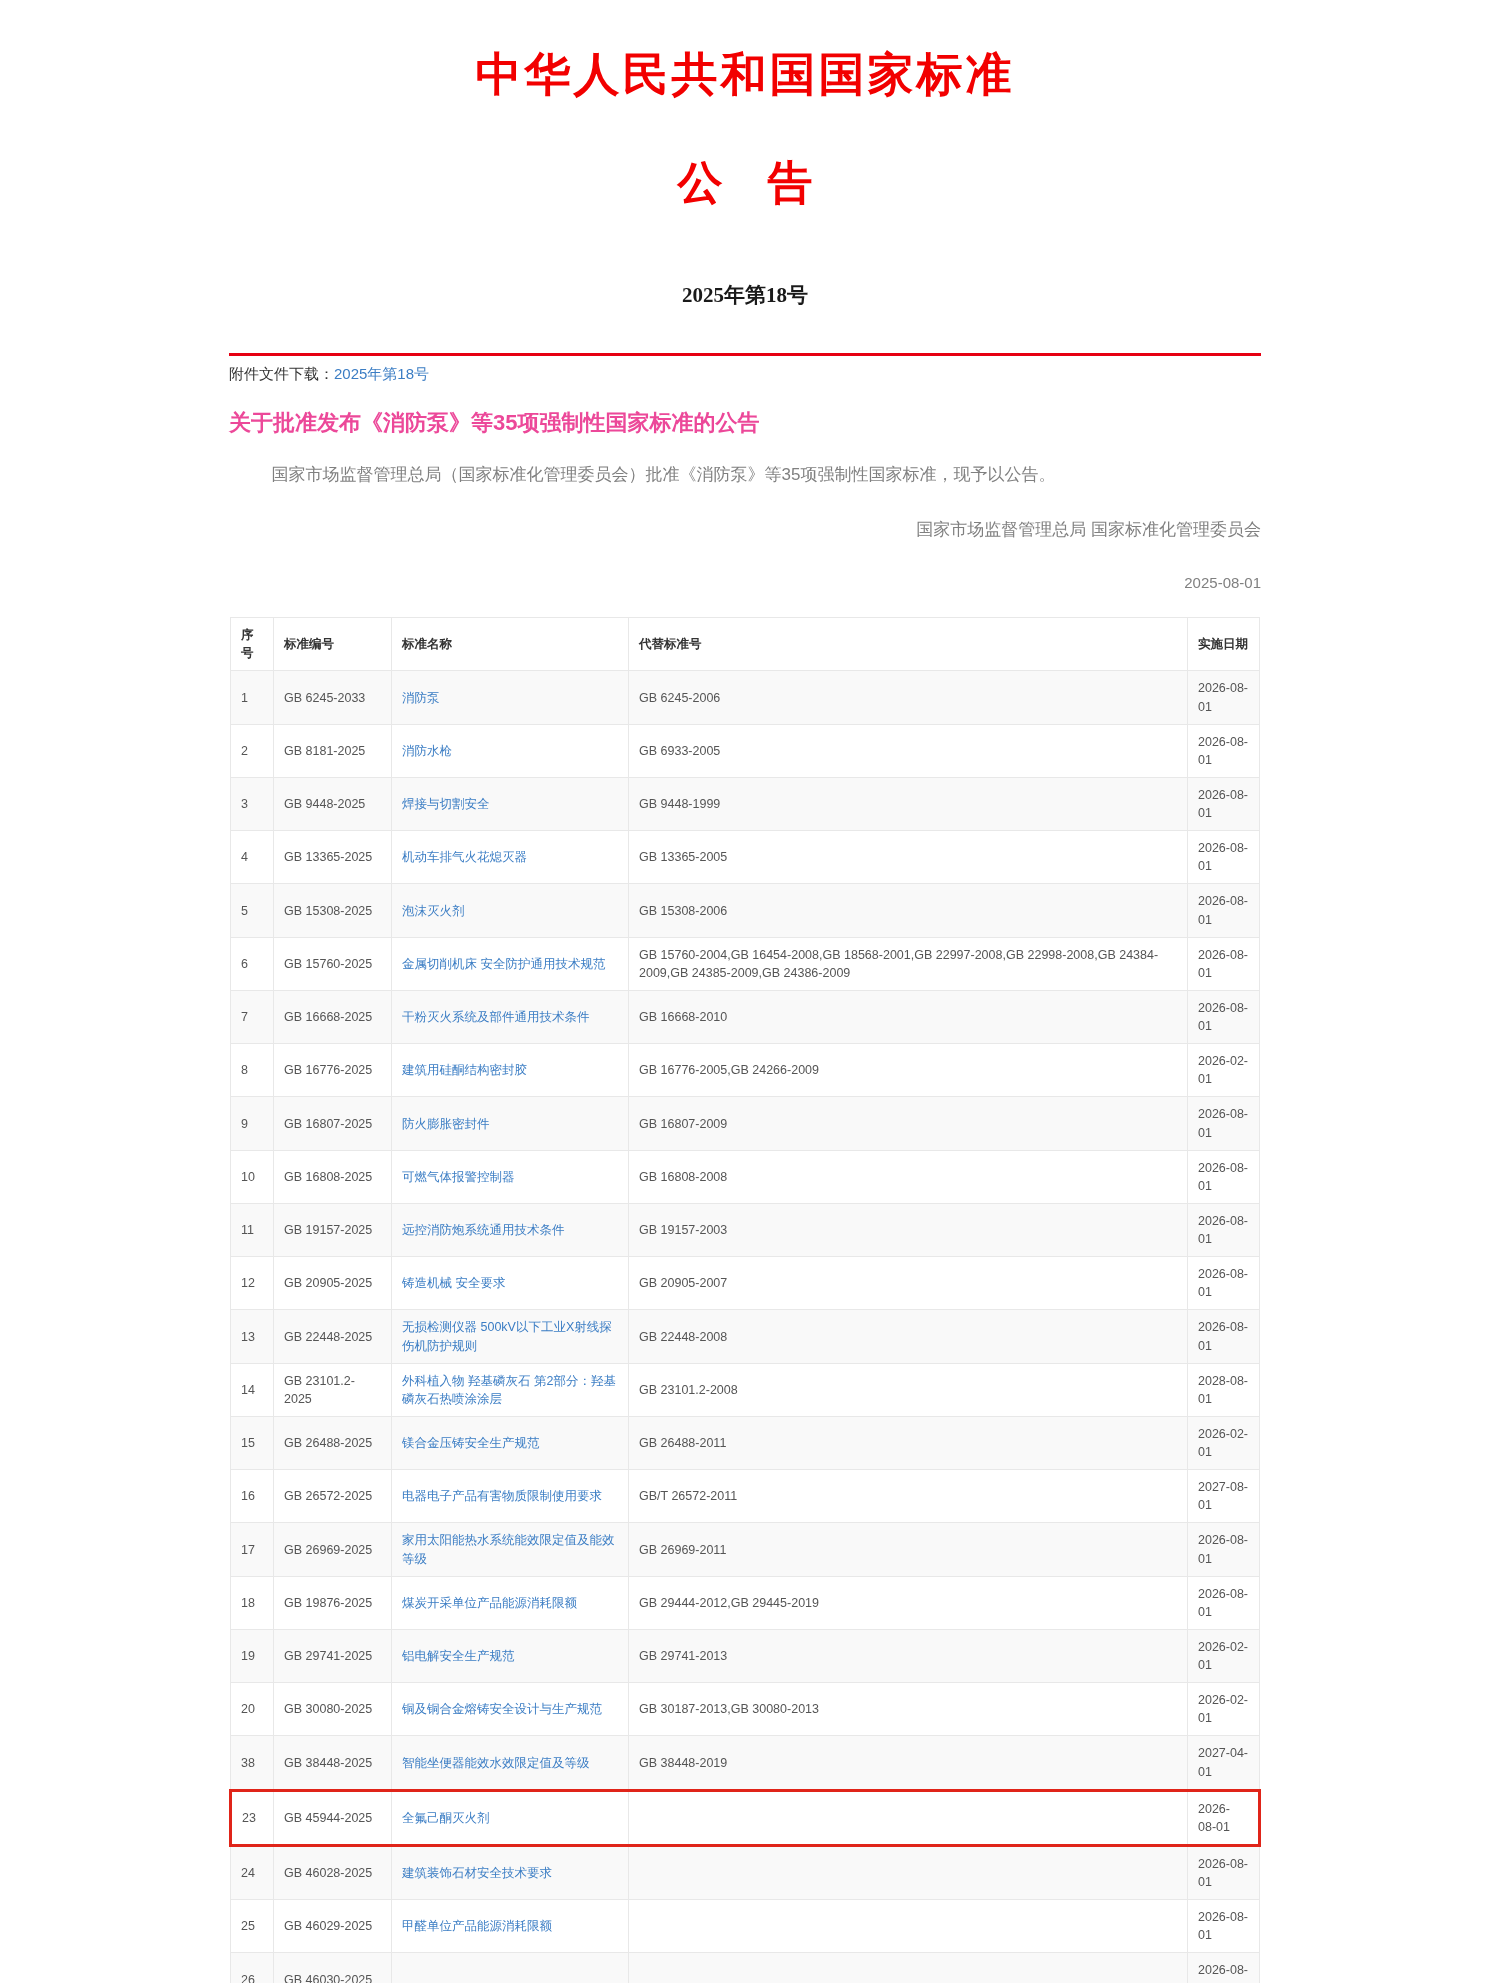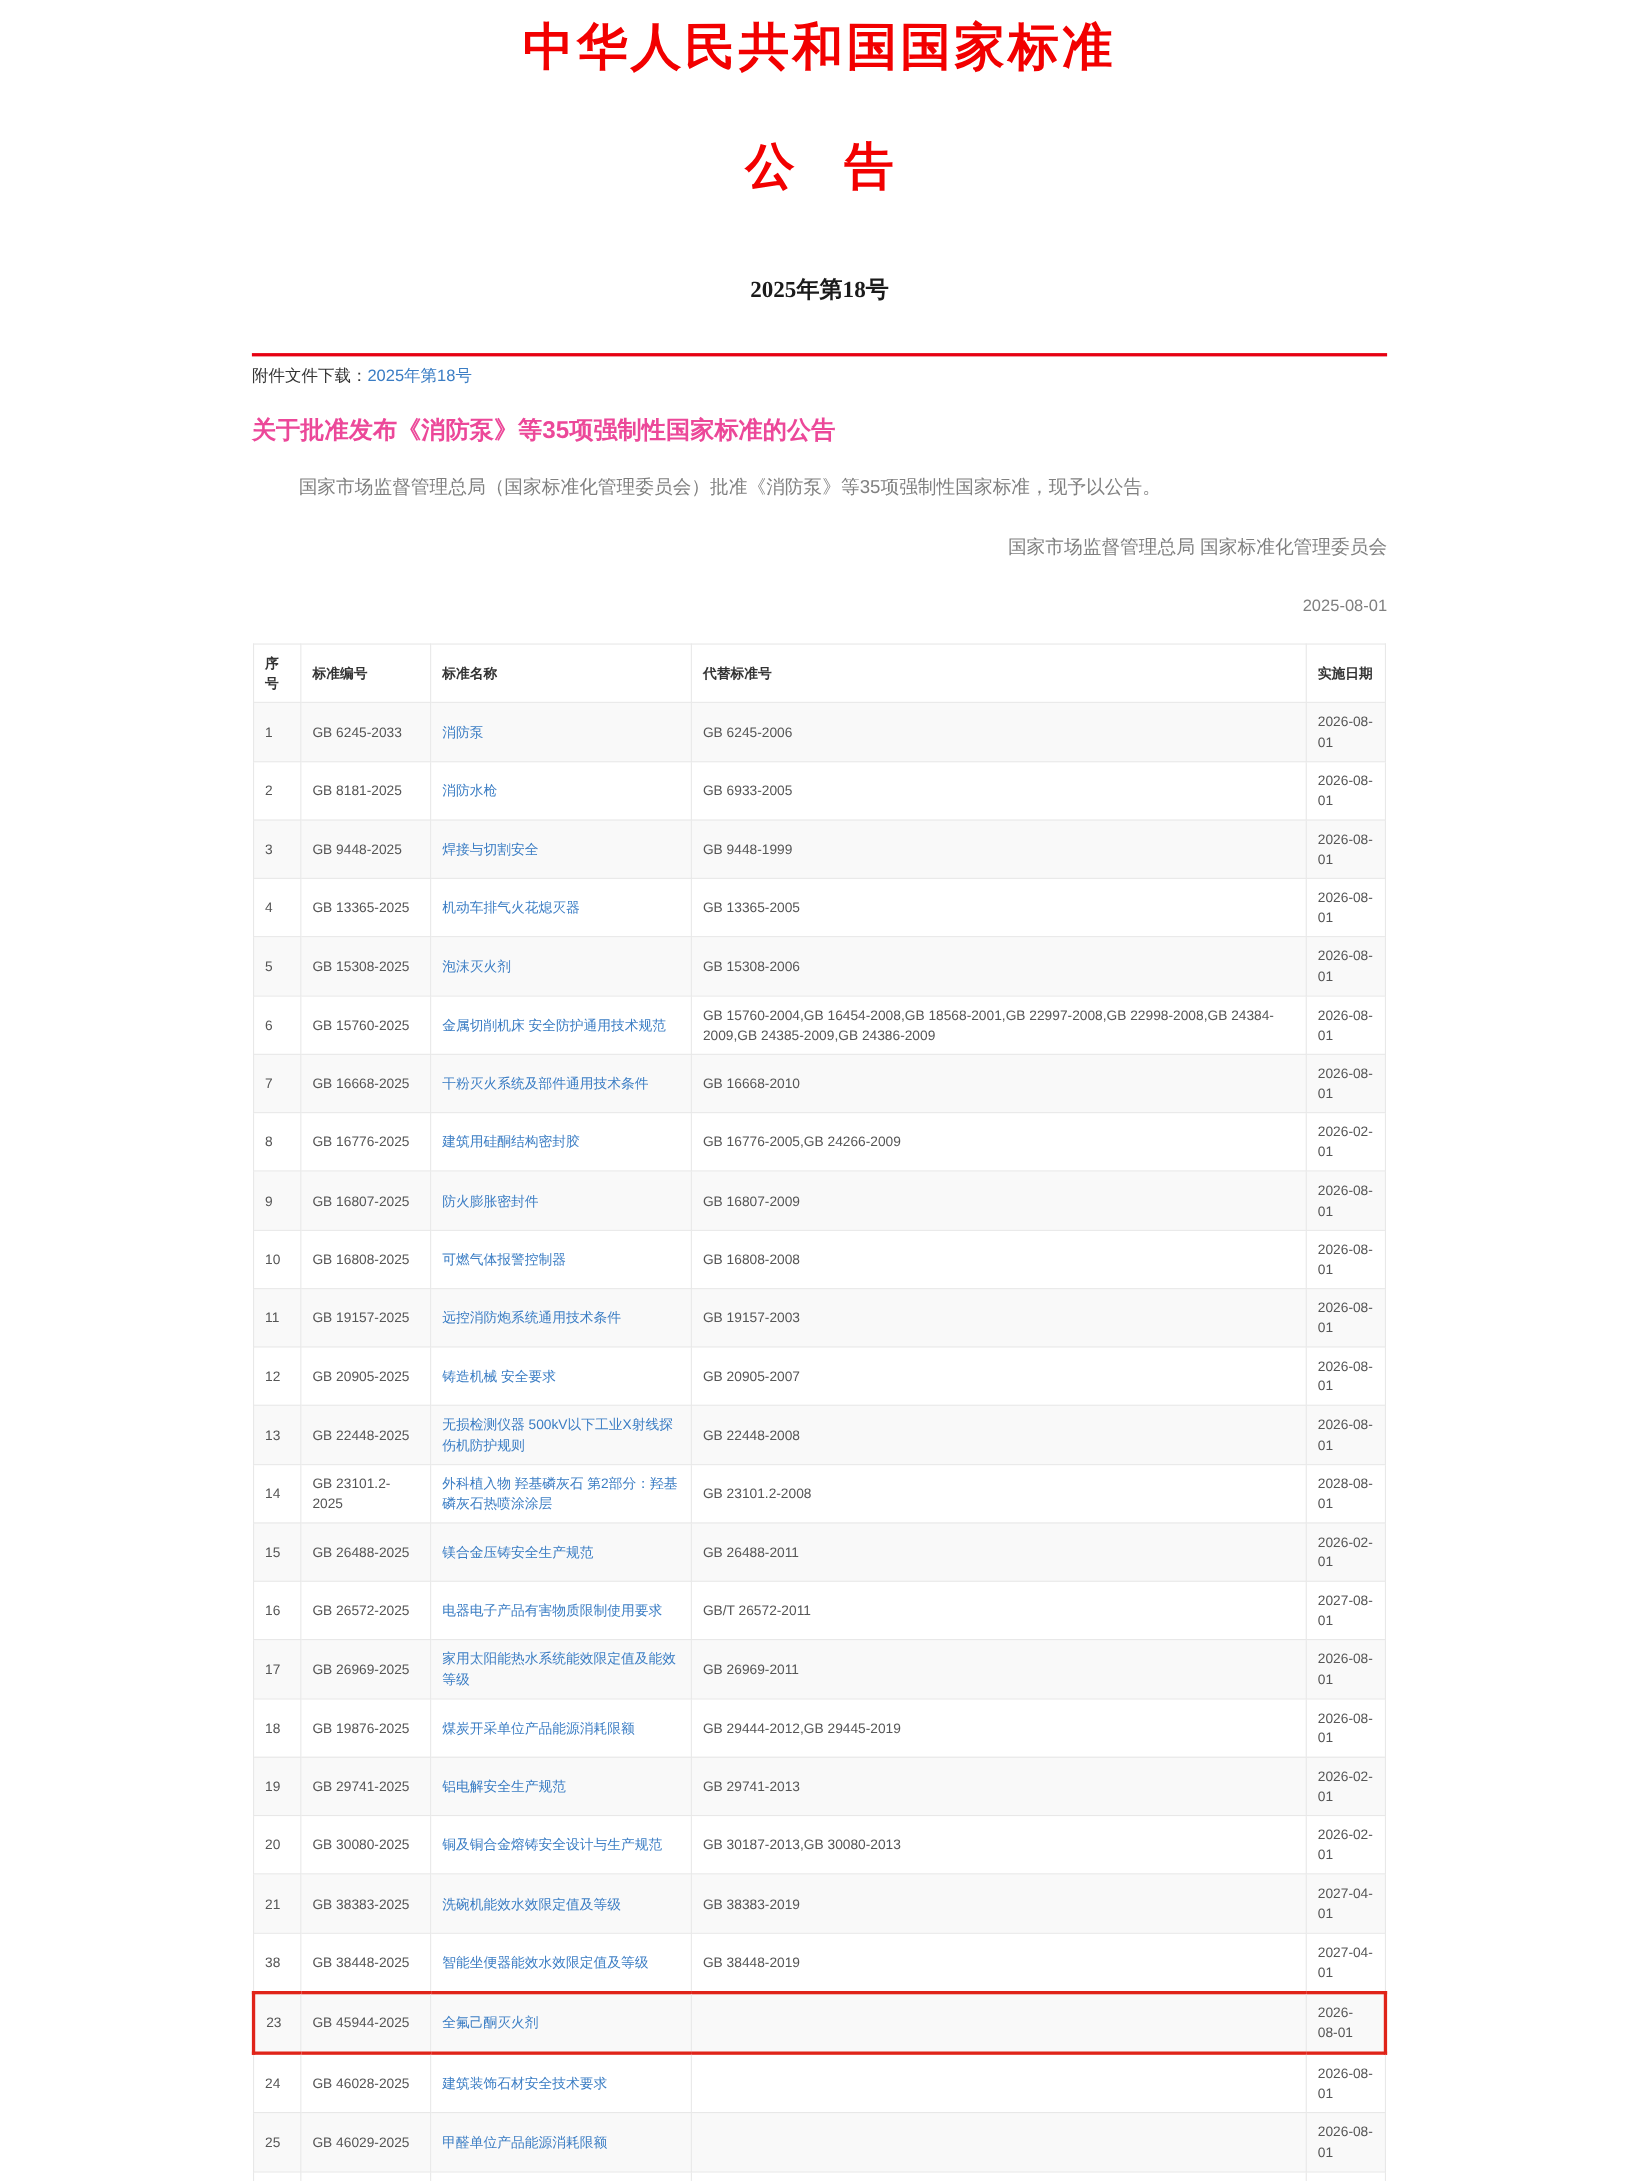--- a/index.html
+++ b/index.html
@@ -10,21 +10,21 @@
     -webkit-font-smoothing:antialiased;
   }
   .page { position:relative; width:1487px; height:1983px; background:#fff; }
   .content { margin-left:229px; width:1032px; }
 
   
   .main-title {
     padding-top:17px; text-align:center;
     font-family:"Liberation Serif", serif;
     font-size:46px; font-weight:bold; letter-spacing:3px;
-    color:#f20000; line-height:1.15;
+    color:#f20000; line-height:1.15;margin-top:32px;
   }
   .notice-title {
     margin-top:58px; text-align:center;
     font-family:"Liberation Serif", serif;
     font-size:45px; font-weight:bold; color:#f20000; line-height:1.05;
   }
   .issue-number {
     margin-top:74px; text-align:center;
     font-family:"Liberation Serif", serif;
     font-size:21px; font-weight:bold; color:#1a1a1a;
@@ -244,27 +244,20 @@
             <td class="col-date">2026-02-01</td>
           </tr>
           <tr>
             <td class="col-no">20</td>
             <td class="col-code">GB 30080-2025</td>
             <td class="col-name"><span class="link">铜及铜合金熔铸安全设计与生产规范</span></td>
             <td class="col-replaces">GB 30187-2013,GB 30080-2013</td>
             <td class="col-date">2026-02-01</td>
           </tr>
           <tr>
-            <td class="col-no">21</td>
-            <td class="col-code">GB 38383-2025</td>
-            <td class="col-name"><span class="link">洗碗机能效水效限定值及等级</span></td>
-            <td class="col-replaces">GB 38383-2019</td>
-            <td class="col-date">2027-04-01</td>
-          </tr>
-          <tr>
             <td class="col-no">38</td>
             <td class="col-code">GB 38448-2025</td>
             <td class="col-name"><span class="link">智能坐便器能效水效限定值及等级</span></td>
             <td class="col-replaces">GB 38448-2019</td>
             <td class="col-date">2027-04-01</td>
           </tr>
           <tr class="highlight">
             <td class="col-no">23</td>
             <td class="col-code">GB 45944-2025</td>
             <td class="col-name"><span class="link">全氟己酮灭火剂</span></td>

